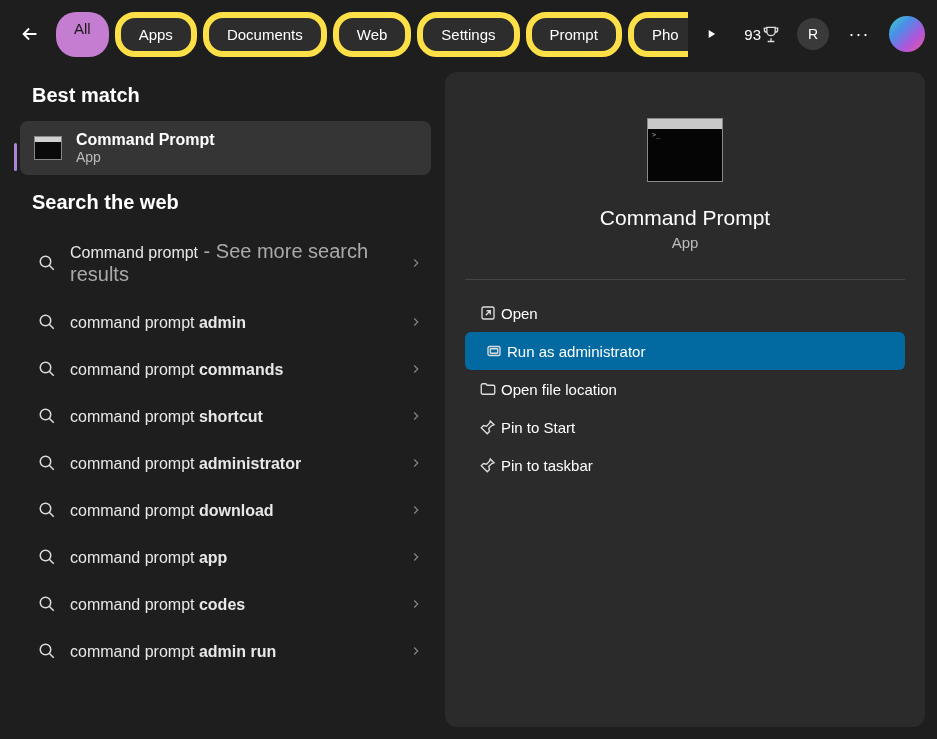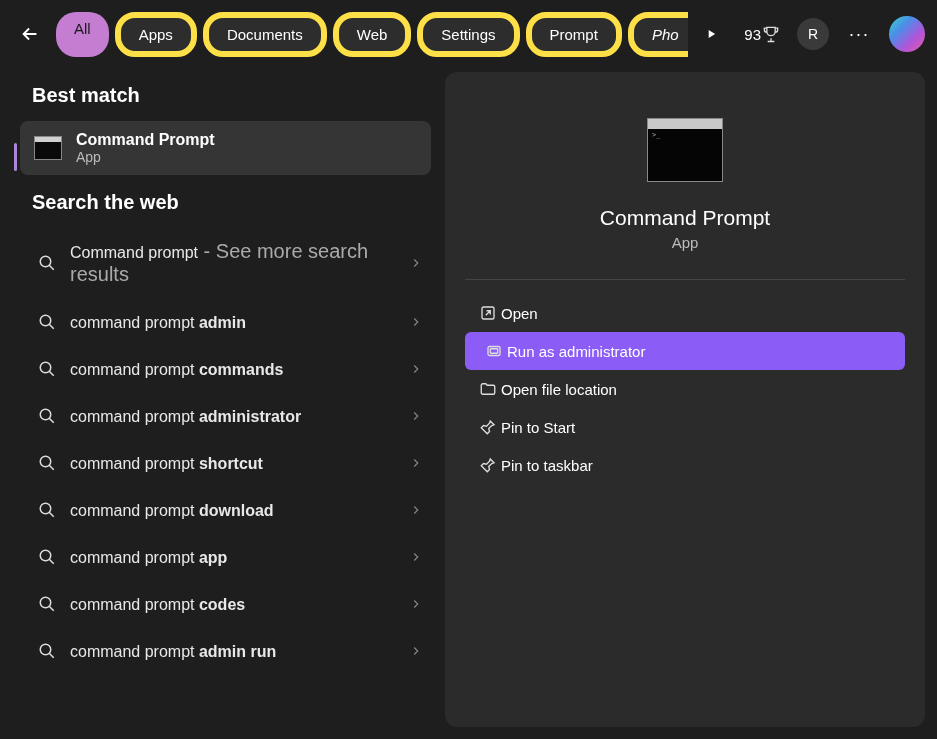--- a/index.html
+++ b/index.html
@@ -37,21 +37,21 @@
       border: 6px solid #fde047;
       white-space: nowrap;
       cursor: pointer;
     }
     .tab.active {
       background: #c57dd1;
       color: #1a1a1a;
       border: none;
       font-weight: 500;
     }
-    .tab.partial { padding-right: 23px; border-radius: 20px 0 0 20px; font-style: italic; }
+    .tab.partial { padding-right: 23px; border-radius: 20px 0 0 20px; }
     .scroll-right {
       width: 30px; height: 30px;
       display: flex; align-items: center; justify-content: center;
     }
     .top-right {
       display: flex;
       align-items: center;
       gap: 16px;
       margin-left: 10px;
     }
@@ -187,21 +187,21 @@
     }
     .action-item {
       display: flex;
       align-items: center;
       gap: 4px;
       padding: 10px 14px;
       border-radius: 6px;
       font-size: 15px;
       cursor: pointer;
     }
-    .action-item.hover { background: #8b5cf6; padding-left: 20px; }
+    .action-item.hover { background: #0369a1; padding-left: 20px; }
     .action-icon { width: 18px; height: 18px; flex-shrink: 0; }
     svg { display: block; }
   </style>
 </head>
 <body>
 
 <div class="topbar">
   <div class="back-btn">
     <svg width="22" height="22" viewBox="0 0 24 24" fill="none" stroke="#fff" stroke-width="2">
         <path d="M19 12H5M11 18l-6-6 6-6"></path>
@@ -278,31 +278,31 @@
           <div class="text"><span class="base">command prompt </span><span class="bold">commands</span><span class="extra"></span></div>
           <svg class="chevron" viewBox="0 0 24 24" fill="none" stroke="#ccc" stroke-width="2">
             <path d="M9 18l6-6-6-6"></path>
           </svg>
         </div>
         <div class="web-item">
           <svg class="search-icon" viewBox="0 0 24 24" fill="none" stroke="#ddd" stroke-width="2">
             <circle cx="10" cy="10" r="7"></circle>
             <path d="M21 21l-6-6"></path>
           </svg>
+          <div class="text"><span class="base">command prompt </span><span class="bold">shortcut</span><span class="extra"></span></div>
+          <svg class="chevron" viewBox="0 0 24 24" fill="none" stroke="#ccc" stroke-width="2">
+            <path d="M9 18l6-6-6-6"></path>
+          </svg>
+        </div>
+        <div class="web-item">
+          <svg class="search-icon" viewBox="0 0 24 24" fill="none" stroke="#ddd" stroke-width="2">
+            <circle cx="10" cy="10" r="7"></circle>
+            <path d="M21 21l-6-6"></path>
+          </svg>
           <div class="text"><span class="base">command prompt </span><span class="bold">administrator</span><span class="extra"></span></div>
-          <svg class="chevron" viewBox="0 0 24 24" fill="none" stroke="#ccc" stroke-width="2">
-            <path d="M9 18l6-6-6-6"></path>
-          </svg>
-        </div>
-        <div class="web-item">
-          <svg class="search-icon" viewBox="0 0 24 24" fill="none" stroke="#ddd" stroke-width="2">
-            <circle cx="10" cy="10" r="7"></circle>
-            <path d="M21 21l-6-6"></path>
-          </svg>
-          <div class="text"><span class="base">command prompt </span><span class="bold">shortcut</span><span class="extra"></span></div>
           <svg class="chevron" viewBox="0 0 24 24" fill="none" stroke="#ccc" stroke-width="2">
             <path d="M9 18l6-6-6-6"></path>
           </svg>
         </div>
         <div class="web-item">
           <svg class="search-icon" viewBox="0 0 24 24" fill="none" stroke="#ddd" stroke-width="2">
             <circle cx="10" cy="10" r="7"></circle>
             <path d="M21 21l-6-6"></path>
           </svg>
           <div class="text"><span class="base">command prompt </span><span class="bold">download</span><span class="extra"></span></div>

